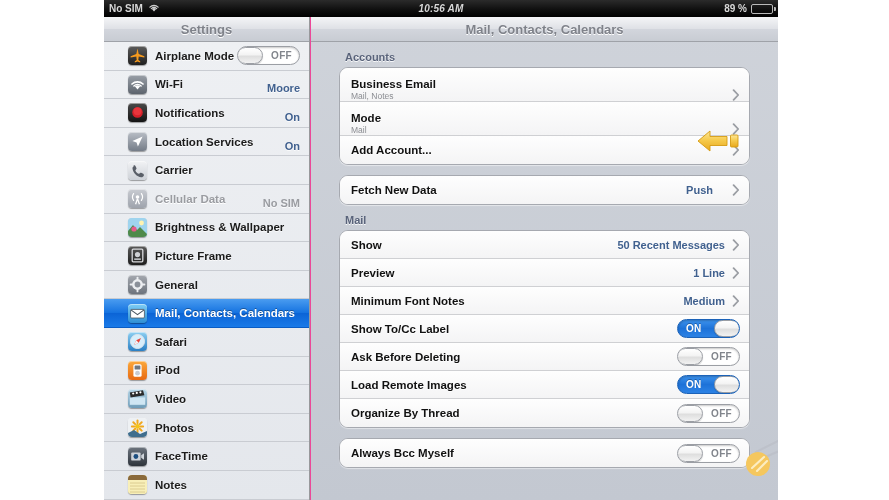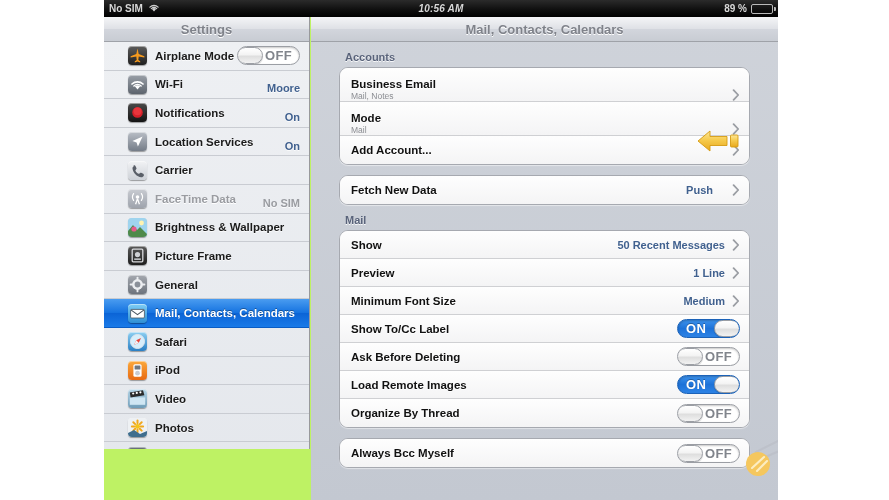--- a/index.html
+++ b/index.html
@@ -17,21 +17,21 @@
   }
 
   
   #ipad-screen {
     position: absolute;
     left: 104px;
     top: 0px;
     width: 674px;
     height: 500px;
     overflow: hidden;
-    background: #bef264;
+    background: #ec4899;
   }
 
   
   .status-bar {
     position: absolute;
     left: 0; top: 0;
     width: 674px;
     height: 17px;
     background: linear-gradient(to bottom, #2b2b2b 0%, #101010 55%, #000000 100%);
     color: #d8d8d8;
@@ -84,21 +84,21 @@
     height: 100%;
     background: #cfcfcf;
     border-radius: 1px;
   }
 
   
   #sidebar {
     position: absolute;
     left: 0; top: 17px;
     width: 206px;
-    height: 432px;
+    height: 483px;
     background: #eceef1;
     border-right: 1px solid #98999c;
     box-sizing: border-box;
     overflow: hidden;
   }
   .sidebar-header {
     height: 25px;
     background: linear-gradient(to bottom, #f4f5f7 0%, #dfe1e6 48%, #d2d5dc 52%, #c8ccd3 100%);
     border-bottom: 1px solid #9fa2a8;
     text-align: center;
@@ -161,21 +161,21 @@
     position: relative;
     box-sizing: border-box;
     overflow: hidden;
     background: #ffffff;
     flex: 0 0 63px;
     box-shadow: inset 0 1px 2px rgba(0,0,0,0.22);
   }
   .toggle .track-text {
     position: absolute;
     top: 0; height: 17px; line-height: 17px;
-    font-size: 13px; font-weight: bold;
+    font-size: 10px; font-weight: bold;
     letter-spacing: 0.3px;
   }
   .toggle.off .track-text { right: 7px; color: #81858c; text-shadow: 0 1px 0 #fff; }
   .toggle.on  .track-text { left: 8px;  color: #ffffff; text-shadow: 0 -1px 0 rgba(0,0,0,0.3); }
   .toggle .knob {
     position: absolute;
     top: 0; width: 26px; height: 17px;
     border-radius: 9px;
     background: linear-gradient(to bottom, #ffffff 0%, #f3f3f3 45%, #dedede 55%, #f2f2f2 100%);
     border: 1px solid #9b9ea4;
@@ -365,21 +365,21 @@
           <span class="side-label">Carrier</span>
         </div>
         <div class="side-row dim">
           <span class="ic" style="background:linear-gradient(to bottom,#c9ccd2,#9ea3ac)">
             <svg width="19" height="19" viewBox="0 0 19 19">
               <circle cx="9.5" cy="8" r="1.8" fill="#fff"></circle>
               <path d="M9.5 9.6 L7.6 15.2 M9.5 9.6 L11.4 15.2" stroke="#fff" stroke-width="1.3" fill="none"></path>
               <path d="M5.6 4.6 a6 6 0 0 0 0 6.8 M13.4 4.6 a6 6 0 0 1 0 6.8" stroke="#fff" stroke-width="1.2" fill="none" stroke-linecap="round"></path>
             </svg>
           </span>
-          <span class="side-label">FaceTime Data</span>
+          <span class="side-label">Cellular Data</span>
           <span class="side-value dim">No SIM</span>
         </div>
         <div class="side-row">
           <span class="ic" style="background:linear-gradient(to bottom,#8fbde0,#5b8cb5)">
             <svg width="19" height="19" viewBox="0 0 19 19">
               <rect x="0" y="0" width="19" height="19" fill="#9fd4ee"></rect>
               <path d="M0 13 L5 7 L9 12 L12 9 L19 16 L19 19 L0 19 Z" fill="#4f8a4a"></path>
               <circle cx="13.5" cy="5" r="2.4" fill="#fff3b0"></circle>
               <circle cx="6" cy="11" r="2.6" fill="#e55a8a"></circle>
             </svg>
@@ -577,21 +577,21 @@
             </div>
             <span class="row-value">1 Line</span>
             <span class="chevron">
               <svg width="8" height="12" viewBox="0 0 8 12">
                 <path d="M1.6 1.2 L6.2 6 L1.6 10.8" fill="none" stroke="#9a9da3" stroke-width="1.8" stroke-linecap="round" stroke-linejoin="round"></path>
               </svg>
             </span>
           </div>
           <div class="row">
             <div class="row-labels">
-              <div class="row-title">Minimum Font Size</div>
+              <div class="row-title">Minimum Font Notes</div>
             </div>
             <span class="row-value">Medium</span>
             <span class="chevron">
               <svg width="8" height="12" viewBox="0 0 8 12">
                 <path d="M1.6 1.2 L6.2 6 L1.6 10.8" fill="none" stroke="#9a9da3" stroke-width="1.8" stroke-linecap="round" stroke-linejoin="round"></path>
               </svg>
             </span>
           </div>
           <div class="row">
             <div class="row-labels">

